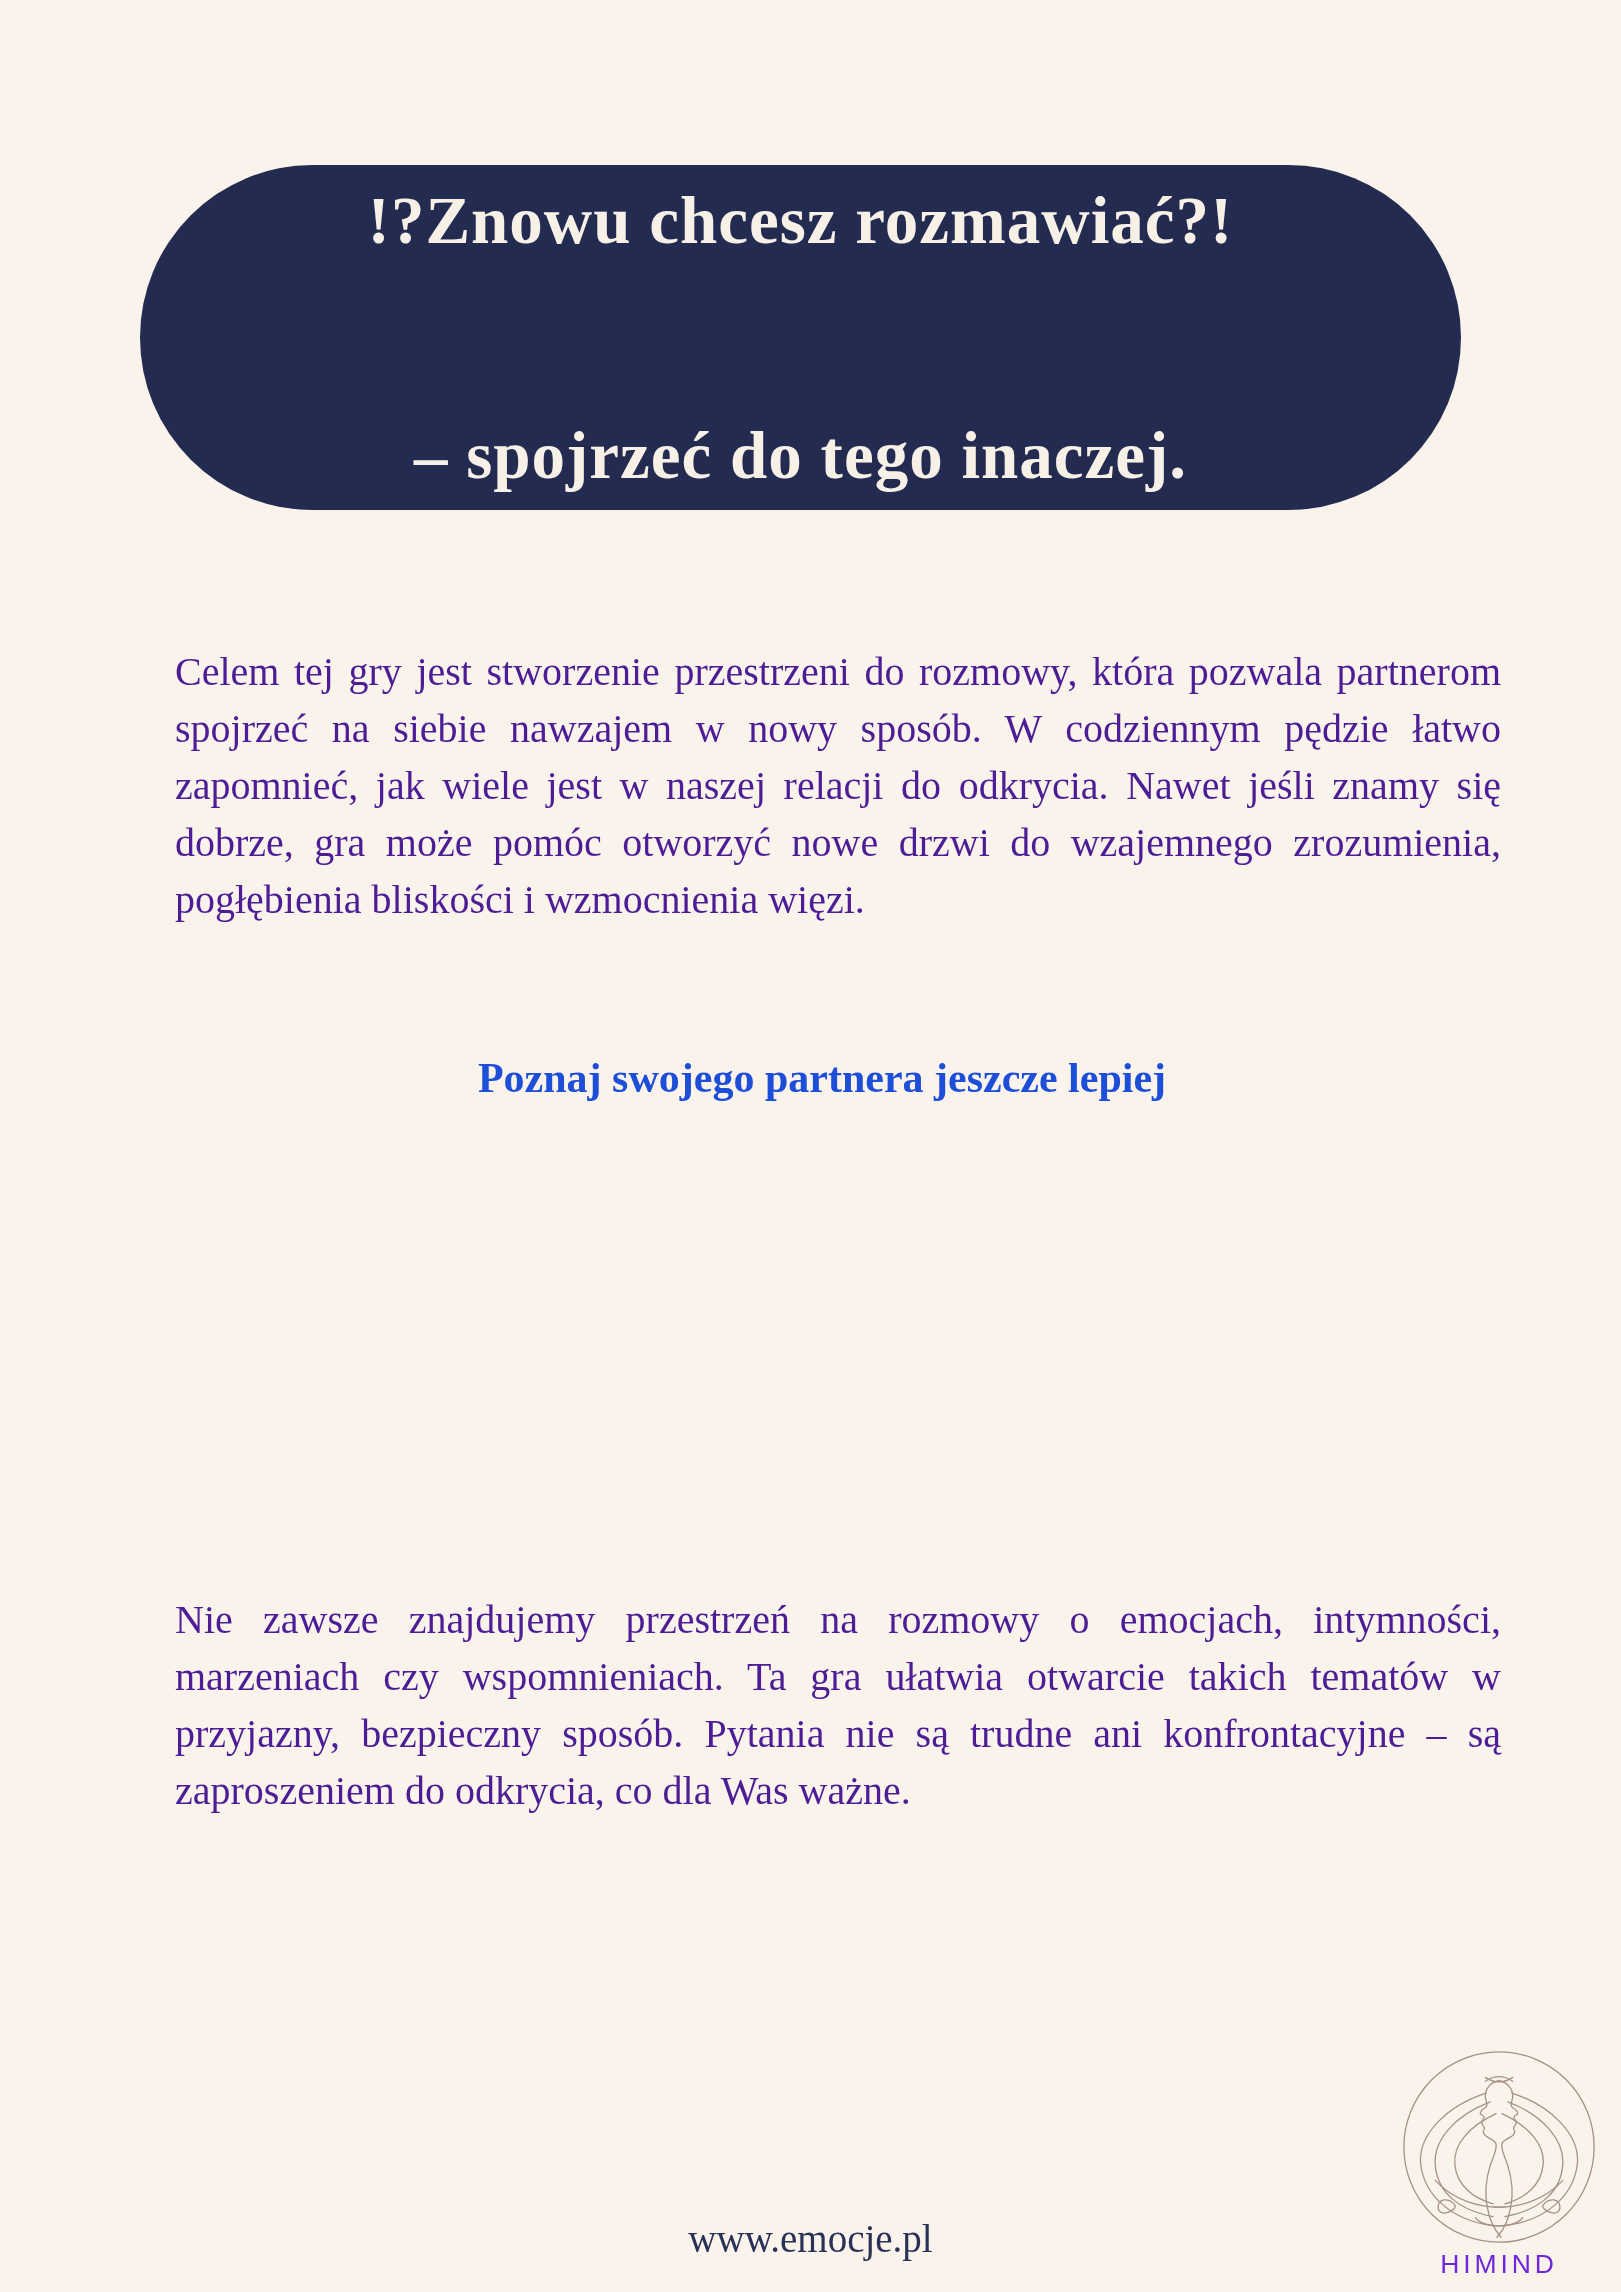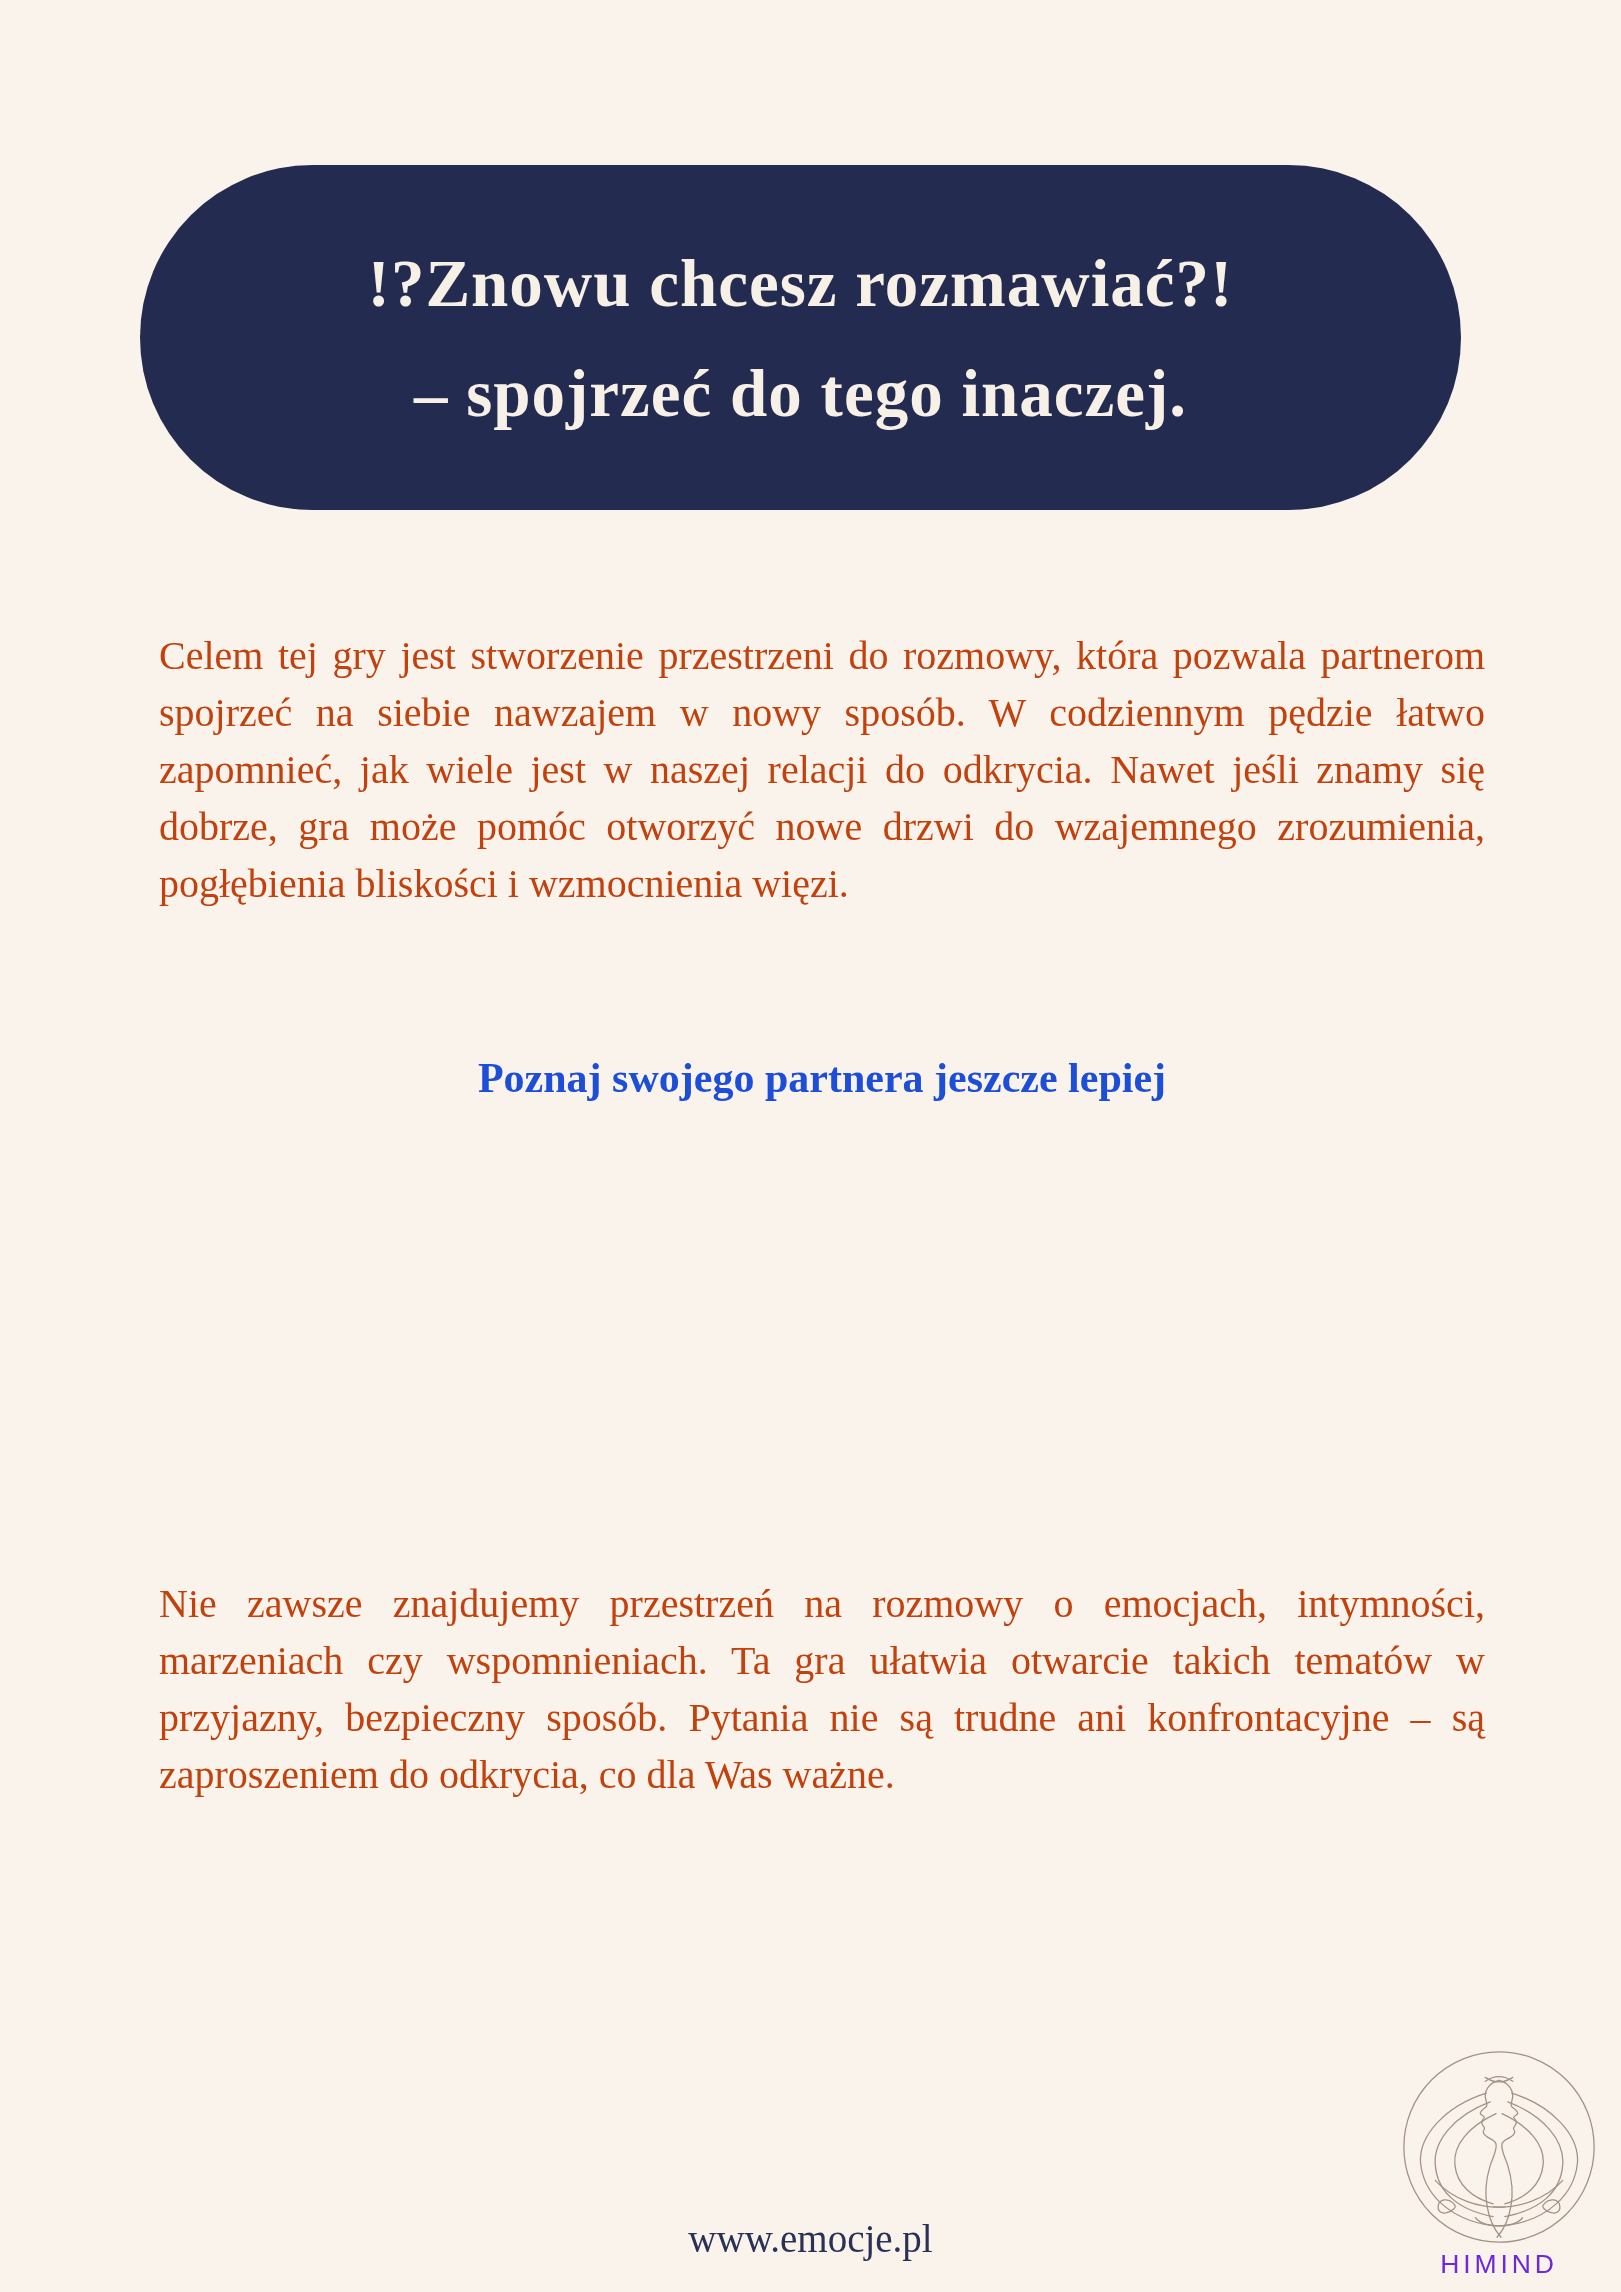--- a/index.html
+++ b/index.html
@@ -16,39 +16,39 @@
     position: absolute;
     left: 140px;
     top: 165px;
     width: 1321px;
     height: 345px;
     background: #242B51;
     border-radius: 173px;
     display: flex;
     flex-direction: column;
     align-items: center;
-    justify-content: center;
+    justify-content: space-between;
     text-align: center;
   }
   .title-line {
     color: #F7F0E7;
     font-size: 67px;
     font-weight: bold;
     line-height: 110px;
     letter-spacing: 1px;
     white-space: nowrap;
   }
   .body-par {
     position: absolute;
     left: 159px;
     width: 1326px;
-    margin: 0;
+    margin: 16px;
     font-size: 40px;
     line-height: 57px;
-    color: #c2410c;
+    color: #4c1d95;
     text-align: justify;
     text-justify: inter-word;
     hyphens: none;
   }
   .par-1 { top: 627px; }
   .par-2 { top: 1171px; }
   .par-3 { top: 1575px; }
   .heading {
     position: absolute;
     left: 159px;

